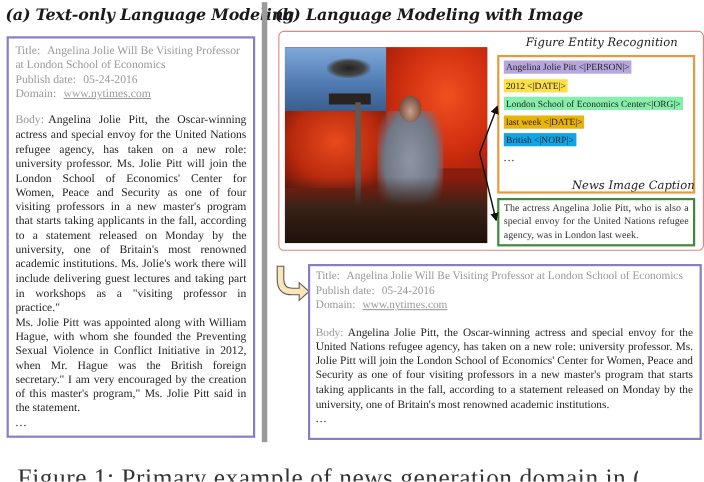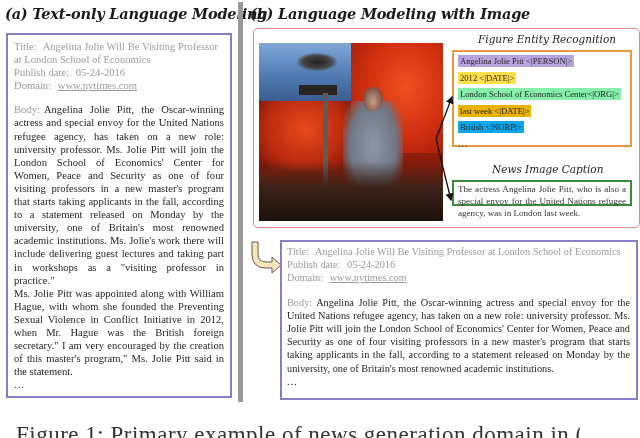--- a/index.html
+++ b/index.html
@@ -51,33 +51,33 @@
     background: radial-gradient(ellipse at 50% 45%, #8e96a6 0%, #6f7684 55%, transparent 80%); }
   .photo .head { position: absolute; left: 104px; top: 44px; width: 20px; height: 24px; border-radius: 50%;
     background: radial-gradient(ellipse at 50% 60%, #c9a08c 0%, #7a5040 70%, #3a2018 100%); }
   .photo .crowd { position: absolute; left: 0; top: 118px; width: 184px; height: 60px;
     background: linear-gradient(180deg, rgba(40,20,15,0) 0%, #3a2218 45%, #1c100b 100%); }
 
   .ner-title, .cap-title {
     position: absolute; font-family: "DejaVu Serif", serif; font-style: italic; font-size: 10.5px; color: #222; white-space: nowrap;
   }
   .ner-title { left: 478px; top: 33px; }
-  .cap-title { left: 492px; top: 163px; }
+  .cap-title { left: 520px; top: 163px; }
 
   .ner-box {
-    position: absolute; left: 452px; top: 50px; width: 180px; height: 97px;
+    position: absolute; left: 452px; top: 50px; width: 180px; height: 126px;
     border: 2px solid #e8993e; padding: 3px 4px;
     font-family: "Liberation Serif", serif; font-size: 8.6px;
   }
   .ner-item { display: inline-block; padding: 1px 2px; margin-bottom: 5.5px; white-space: nowrap; color: #222; line-height: 10px; }
   .ner-row { display: block; height: 16.5px; }
   .ner-ellipsis { font-size: 10px; letter-spacing: 1px; }
 
   .cap-box {
-    position: absolute; left: 452px; top: 180px; width: 180px; height: 26px;
+    position: absolute; left: 452px; top: 180px; width: 180px; height: 44px;
     border: 2px solid #3f8a3a; padding: 2px 4px;
     font-family: "Liberation Serif", serif; font-size: 9.1px; line-height: 11.8px; color: #333; text-align: justify;
   }
 
   .arrow-svg { position: absolute; left: 0; top: 0; width: 640px; height: 438px; pointer-events: none; }
 
   
   .article-b {
     position: absolute; left: 280px; top: 240px; width: 358px; height: 160px;
     border: 2px solid #8b7cc8; padding: 3px 6px 0 5px;

